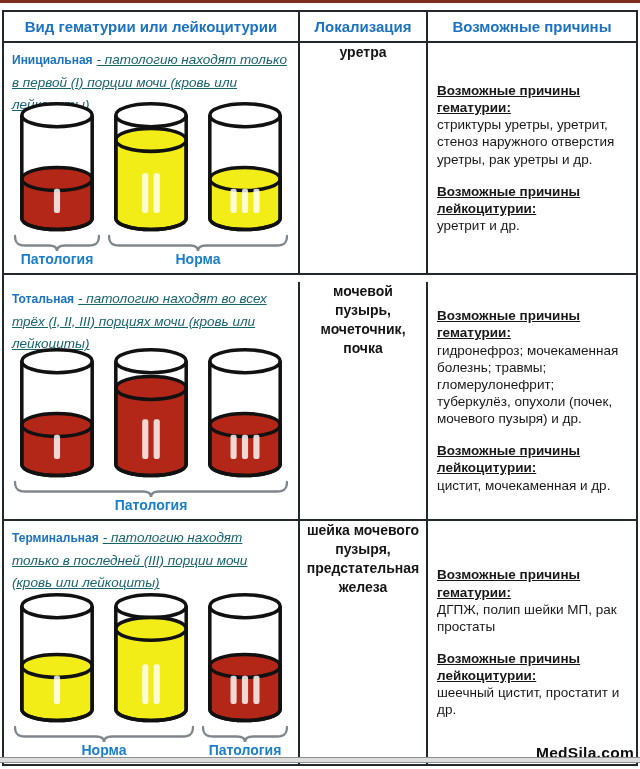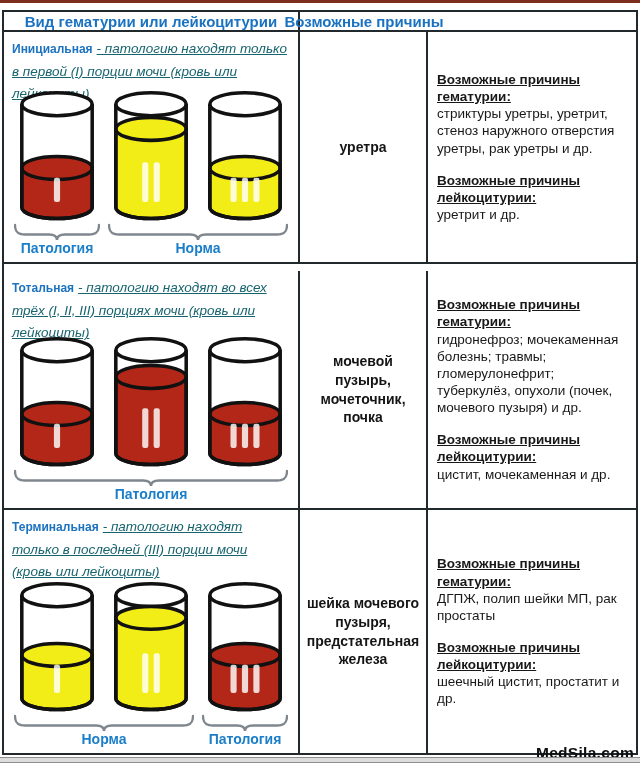--- a/index.html
+++ b/index.html
@@ -13,21 +13,21 @@
   .top-line { position:absolute; left:0; top:0; width:100%; height:3px; background:#7d2c1d; }
   .bottom-band { position:absolute; left:0; top:757px; width:100%; height:6px;
     background:#dcdcdc; border-top:1px solid #8f8f8f; border-bottom:1px solid #8f8f8f; }
 
   .med-table {
     position:absolute; left:2px; top:10px; width:636px;
     border:2px solid #22292c; background:#fff;
   }
   .tr { display:grid; grid-template-columns:296px 128px 1fr; border-bottom:2px solid #22292c; }
   .tr:last-child { border-bottom:none; }
-  .h-head { height:20px; }
+  .h-head { height:31px; }
   .h-r1 { height:232px; }
   .h-r2 { height:239px;margin-top:7px; }
   .h-r3 { height:243px; }
   .th, .td { border-right:2px solid #22292c; position:relative; }
   .th:last-child, .td:last-child { border-right:none; }
 
   .th {
     display:flex; align-items:center; justify-content:center;
     font-weight:bold; font-size:15px; color:#1a72c0; white-space:nowrap;
   }
@@ -39,21 +39,21 @@
 
   .beakerzone { position:absolute; left:6px; bottom:3px; width:284px; height:169px; }
   .beaker { position:absolute; top:0; }
   .brace { position:absolute; top:133px; }
   .grouplabel {
     position:absolute; top:150px; text-align:center;
     font-weight:bold; font-size:14px; color:#1a7ec9; white-space:nowrap;
   }
 
   .loccell {
-    display:flex; align-items:center; justify-content:center;
+    display:flex; align-items:flex-start; justify-content:center;
     text-align:center; font-weight:bold; font-size:14px; color:#151515;
     padding:0 6px; line-height:1.35; overflow-wrap:break-word;
   }
   .loccell span { width:100%; }
 
   .causecell {
     display:flex; flex-direction:column; justify-content:center;
     padding:25px 9px; font-size:13.5px; color:#181818; line-height:1.27;
   }
   .chead { font-weight:bold; text-decoration:underline; }
@@ -66,20 +66,21 @@
 </style>
 </head>
 <body>
 
 <div class="top-line"></div>
 
 <div class="med-table">
 
   <div class="tr h-head">
     <div class="th">Вид гематурии или лейкоцитурии</div>
+    <div class="th">Локализация</div>
     <div class="th">Возможные причины</div>
   </div>
 
   <div class="tr h-r1">
     <div class="td typecell">
       <div class="typedesc">
         <span class="typelabel">Инициальная</span><span class="desc">- патологию находят только в первой (I) порции мочи (кровь или лейкоциты)</span>
       </div>
       <div class="beakerzone">
           <svg class="beaker" style="left:3px" width="88" height="134" viewBox="0 0 100 152">

